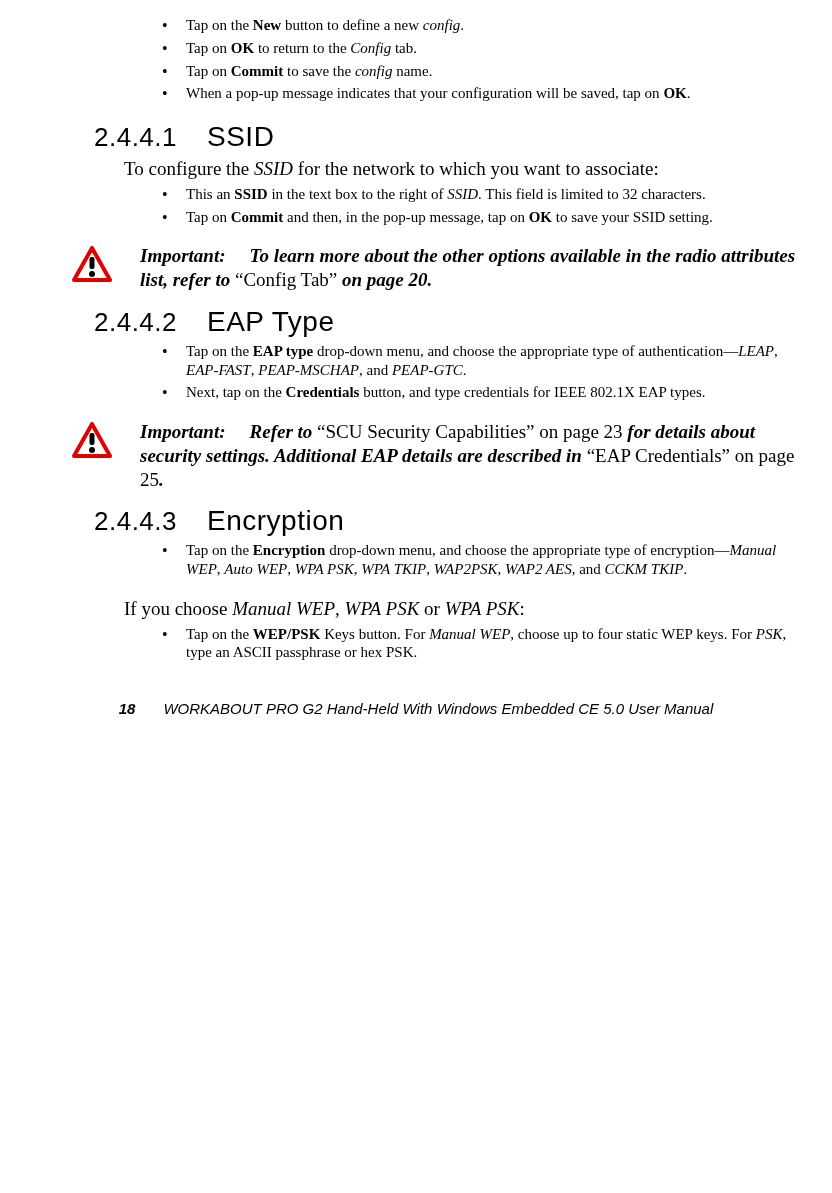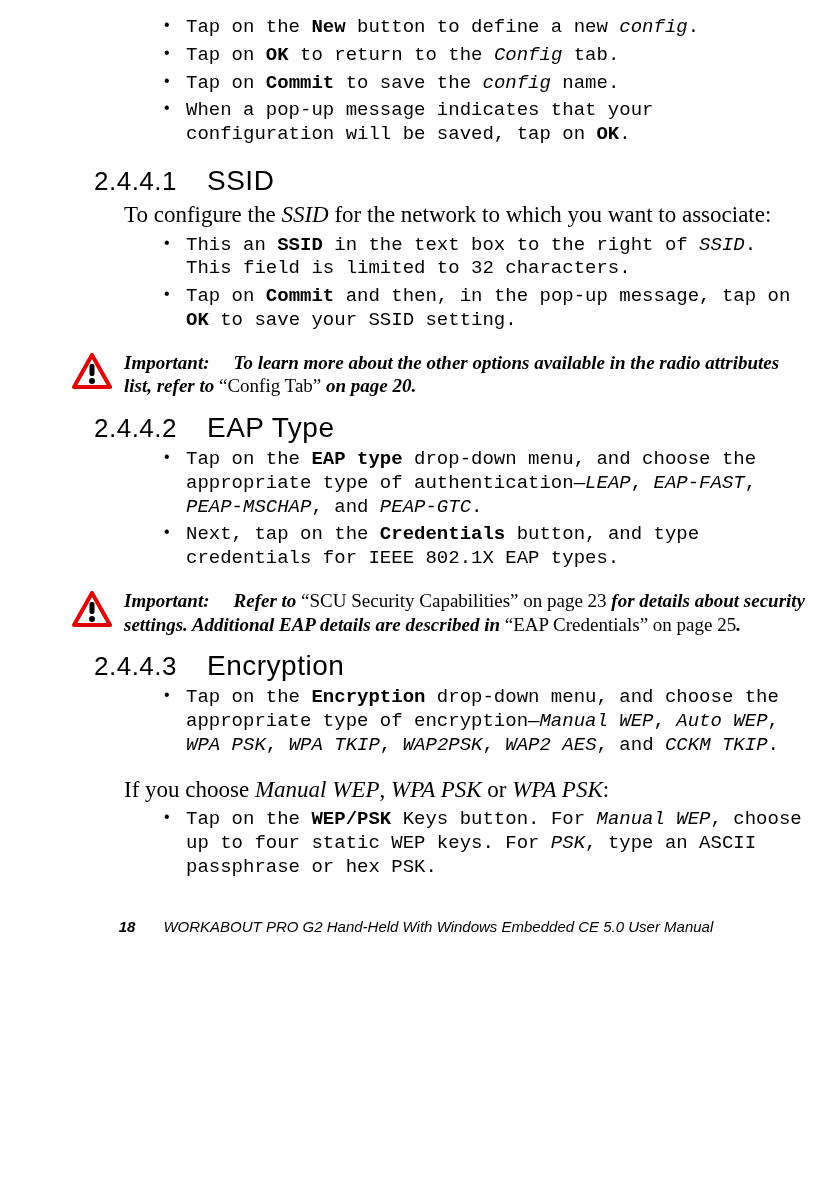--- a/index.html
+++ b/index.html
@@ -30,24 +30,23 @@
     line-height: 1.1;
   }
   .bullets, .bullets2 {
     margin: 0 0 18px 0;
     padding-left: 130px;
     list-style: none;
   }
   .bullets li, .bullets2 li {
     position: relative;
     padding-left: 30px;
-    font-size: 19px;
+    font-size: 15px;
     line-height: 1.25;
     margin-bottom: 4px;
-    font-family: Liberation Mono, monospace;
   }
   .bullets li::before, .bullets2 li::before {
     content: "•";
     position: absolute;
     left: 6px;
     top: 0;
     font-size: 16px;
   }
   .h-sub {
     font-family: Arial, Helvetica, sans-serif;
@@ -58,27 +57,28 @@
   }
   .h-sub .num {
     font-family: Arial, Helvetica, sans-serif;
     font-size: 26px;
     margin-right: 30px;
     font-weight: normal;
     font-stretch: condensed;
   }
   .para {
     margin: 2px 0 4px 98px;
-    font-size: 23px;
+    font-size: 19px;
     line-height: 1.25;
   }
   .important-row {
     display: flex;
     align-items: flex-start;
     margin: 10px 0 14px 46px;
+    gap: 16px;
   }
   .warn-icon {
     width: 40px;
     flex: 0 0 40px;
     margin-right: 12px;
     margin-top: 2px;
   }
   .imp-body {
     font-size: 19px;
     line-height: 1.25;

